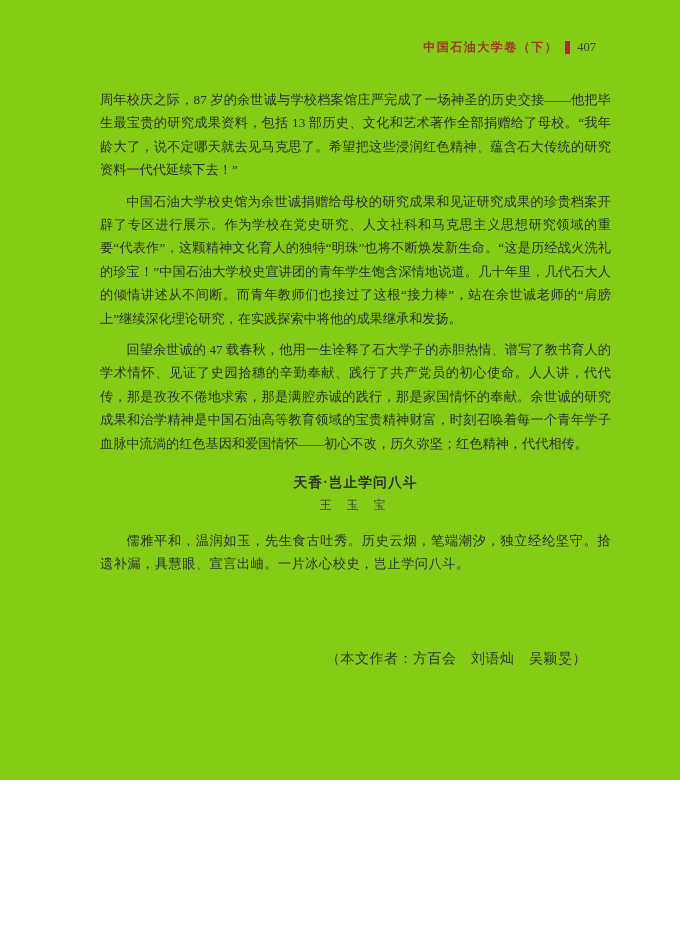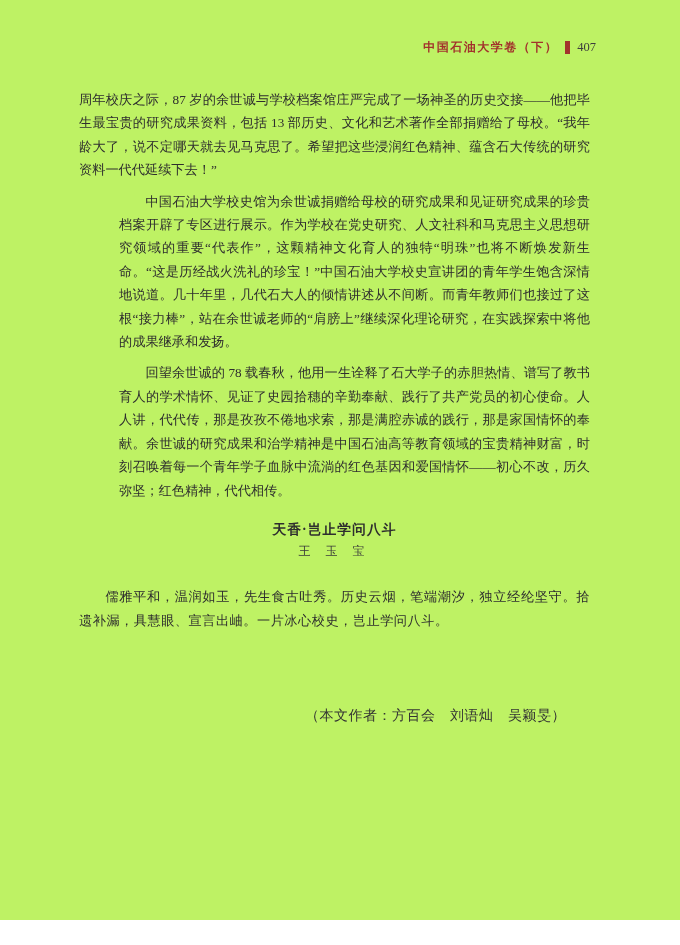--- a/index.html
+++ b/index.html
@@ -10,22 +10,22 @@
   body {
     width: 680px;
     height: 945px;
     font-family: "Liberation Serif", "DejaVu Serif", serif;
     color: #2e2e2e;
     overflow: hidden;
   }
   .page {
     position: relative;
     width: 680px;
-    height: 920px;
-    background: #bef264;
+    height: 780px;
+    background: #84cc16;
   }
   
   .running-head {
     position: absolute;
     top: 40px;
     right: 84px;
     display: flex;
     align-items: center;
     gap: 7px;
     font-size: 12px;
@@ -44,33 +44,32 @@
     background: #a2332c;
   }
   .page-num {
     color: #3d3d3d;
     font-size: 12.5px;
   }
   
   .content {
     position: absolute;
     top: 88px;
-    left: 79px;
+    left: 100px;
     width: 511px;
     font-size: 13.2px;
     line-height: 23.4px;
     text-align: justify;
     text-justify: inter-ideograph;
   }
   .para {
     margin: 0;
   }
   .para.spaced {
     margin-top: 8px;
-    margin-left: 40px;
   }
   .indent {
     text-indent: 2em;
   }
   .poem-title {
     margin: 16px 0 0 0;
     text-align: center;
     font-size: 13.8px;
     font-weight: bold;
     line-height: 23.4px;
@@ -82,21 +81,21 @@
     text-align: center;
     font-size: 12px;
     line-height: 20px;
     letter-spacing: 6px;
     color: #3a3a3a;
   }
   .poem-stanza {
     letter-spacing: 0.5px;
   }
   .poem-stanza.first {
-    margin-top: 24px;
+    margin-top: 14px;
   }
   .attribution {
     margin-top: 74px;
     text-align: right;
     padding-right: 24px;
     font-size: 14px;
     line-height: 20px;
     color: #333333;
     letter-spacing: 0.5px;
   }
@@ -111,21 +110,21 @@
     <span class="head-bar"></span>
     <span class="page-num">407</span>
   </header>
 
   <main class="content">
 
     <p class="para">周年校庆之际，87 岁的余世诚与学校档案馆庄严完成了一场神圣的历史交接——他把毕生最宝贵的研究成果资料，包括 13 部历史、文化和艺术著作全部捐赠给了母校。“我年龄大了，说不定哪天就去见马克思了。希望把这些浸润红色精神、蕴含石大传统的研究资料一代代延续下去！”</p>
 
     <p class="para indent spaced">中国石油大学校史馆为余世诚捐赠给母校的研究成果和见证研究成果的珍贵档案开辟了专区进行展示。作为学校在党史研究、人文社科和马克思主义思想研究领域的重要“代表作”，这颗精神文化育人的独特“明珠”也将不断焕发新生命。“这是历经战火洗礼的珍宝！”中国石油大学校史宣讲团的青年学生饱含深情地说道。几十年里，几代石大人的倾情讲述从不间断。而青年教师们也接过了这根“接力棒”，站在余世诚老师的“肩膀上”继续深化理论研究，在实践探索中将他的成果继承和发扬。</p>
 
-    <p class="para indent spaced">回望余世诚的 78 载春秋，他用一生诠释了石大学子的赤胆热情、谱写了教书育人的学术情怀、见证了史园拾穗的辛勤奉献、践行了共产党员的初心使命。人人讲，代代传，那是孜孜不倦地求索，那是满腔赤诚的践行，那是家国情怀的奉献。余世诚的研究成果和治学精神是中国石油高等教育领域的宝贵精神财富，时刻召唤着每一个青年学子血脉中流淌的红色基因和爱国情怀——初心不改，历久弥坚；红色精神，代代相传。</p>
+    <p class="para indent spaced">回望余世诚的 47 载春秋，他用一生诠释了石大学子的赤胆热情、谱写了教书育人的学术情怀、见证了史园拾穗的辛勤奉献、践行了共产党员的初心使命。人人讲，代代传，那是孜孜不倦地求索，那是满腔赤诚的践行，那是家国情怀的奉献。余世诚的研究成果和治学精神是中国石油高等教育领域的宝贵精神财富，时刻召唤着每一个青年学子血脉中流淌的红色基因和爱国情怀——初心不改，历久弥坚；红色精神，代代相传。</p>
 
     <h2 class="poem-title">天香·岂止学问八斗</h2>
 
     <div class="poem-author">王 玉 宝</div>
 
     <p class="para indent poem-stanza first">儒雅平和，温润如玉，先生食古吐秀。历史云烟，笔端潮汐，独立经纶坚守。拾遗补漏，具慧眼、宣言出岫。一片冰心校史，岂止学问八斗。</p>
 
 
     <div class="attribution">（本文作者：方百会　刘语灿　吴颖旻）</div>
 

